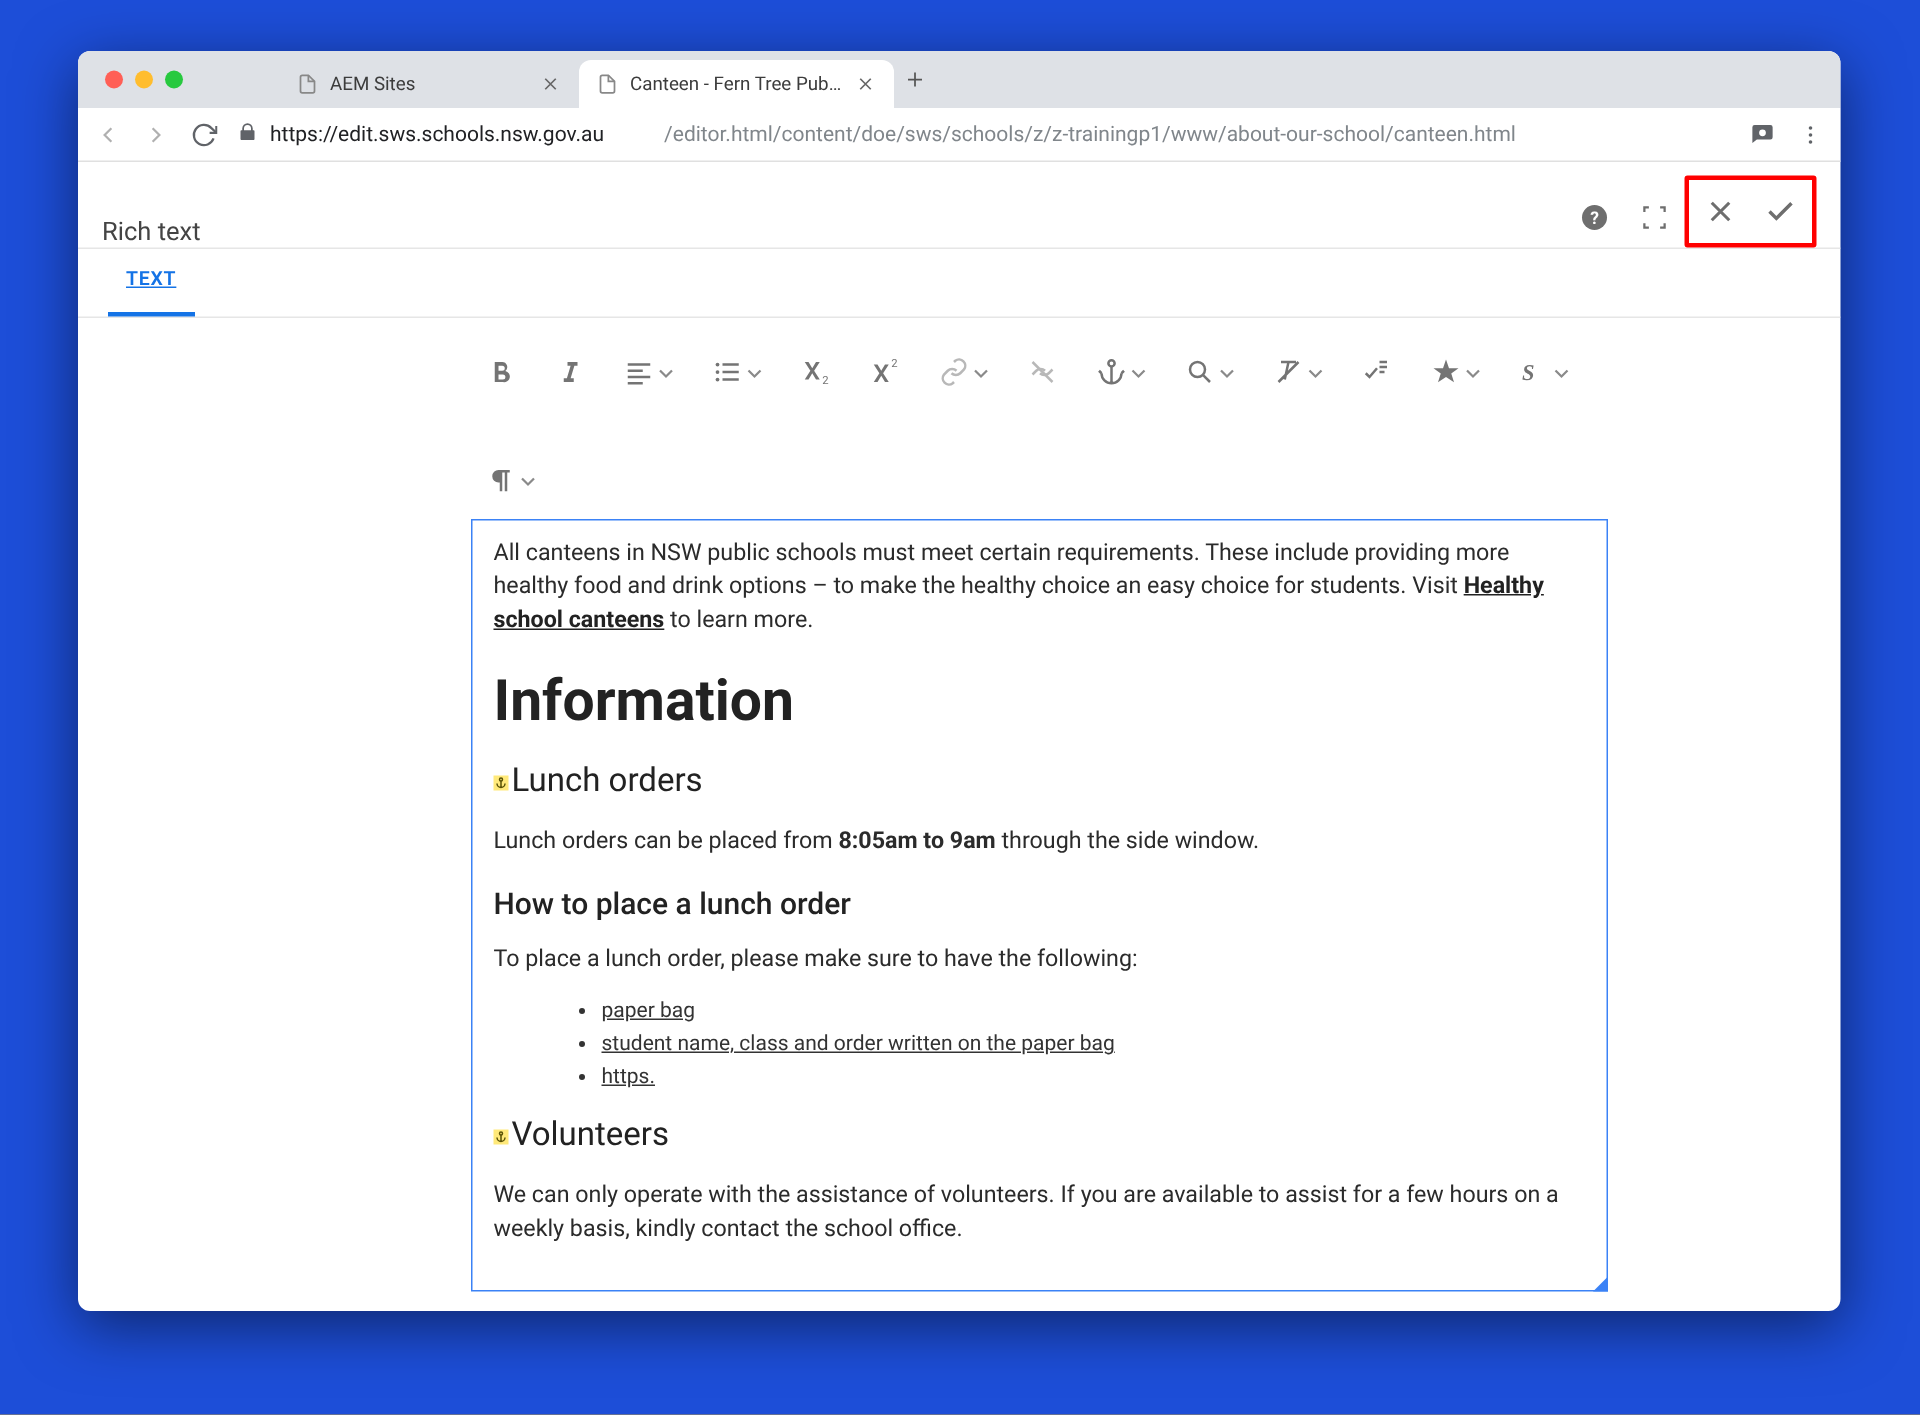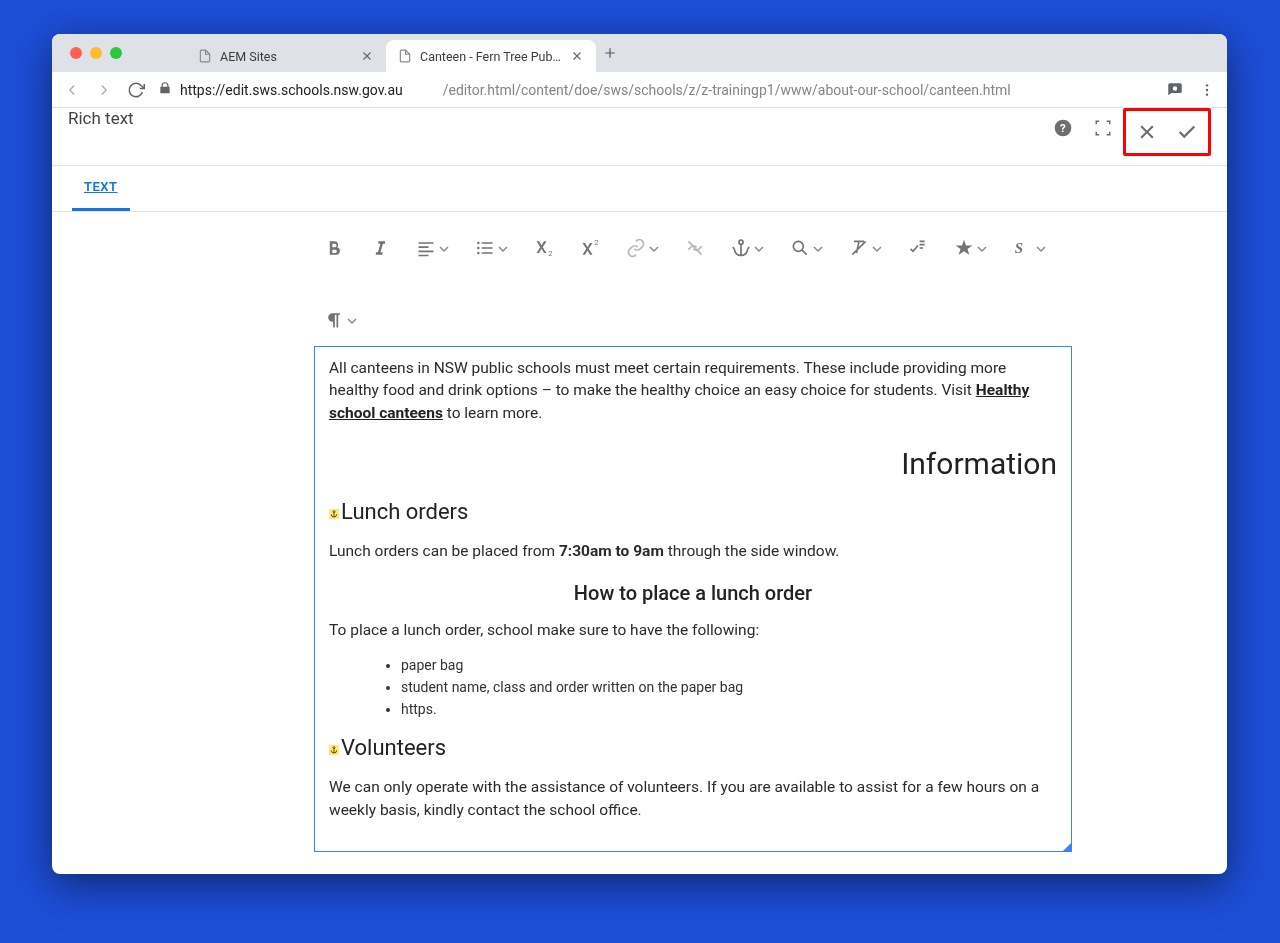--- a/index.html
+++ b/index.html
@@ -30,21 +30,21 @@
   
   .toolbar { height:36px; background:#fff; border-bottom: 1px solid #e0e0e0; display:flex; align-items:center; gap:12px; padding: 0 10px; }
   .nav-btn { width:20px; height:20px; display:flex; align-items:center; justify-content:center; color:#606368; cursor:pointer; }
   .nav-btn.disabled { color:#b0b0b0; }
   .urlbar { flex:1; display:flex; align-items:center; gap:8px; font-size:14px; color:#202124; }
   .urlbar .lock { color:#606368; }
   .url-dim { color:#80868b;padding-left:40px; }
   .ext-icon { width:20px; height:20px; display:flex; align-items:center; justify-content:center; color:#606368; }
 
   
-  .dlg-header { height:58px; display:flex; align-items:flex-start; padding: 0 16px; border-bottom: 1px solid #e6e6e6; }
+  .dlg-header { height:58px; display:flex; align-items:flex-end; padding: 0 16px; border-bottom: 1px solid #e6e6e6; }
   .dlg-title { font-size:17px; color:#444; font-weight: 400; }
   .dlg-header .spacer { flex:1; }
   .hicon { width:40px; height:40px; display:flex; align-items:center; justify-content:center; color:#6e6e6e; cursor:pointer; }
   .highlight-box { border: 3px solid #ff0000; display:flex; border-radius:2px; padding:1px; }
 
   
   .tabs-row { height:46px; border-bottom:1px solid #e6e6e6; display:flex; align-items:flex-end; padding: 0 20px; }
   .dtab { font-size:13px; font-weight:600; letter-spacing:0.5px; color:#1473e6; padding: 14px 12px; border-bottom: 3px solid #1473e6; text-decoration: underline; }
 
   
@@ -59,24 +59,24 @@
   .tbtn.dim { color:#b8b8b8; }
 
   .editor {
     width: 758px; margin-left: 262px; border:1px solid #3b82f6; padding: 10px 14px 18px; position:relative;
   }
   .editor::after{
     content:""; position:absolute; right:-1px; bottom:-1px; width:0; height:0;
     border-left:10px solid transparent; border-bottom:10px solid #3b82f6;
   }
   .editor p { font-size:15.5px; line-height:1.45; color:#2b2b2b; margin-bottom: 12px; }
-  .editor h1 { font-size:30px; font-weight:400; margin: 22px 0 18px; color:#222;text-align:right;}
+  .editor h1 { font-size:38px; font-weight:700; margin: 22px 0 18px; color:#222;}
   .editor h2 { font-size:22px; font-weight:400; margin: 18px 0 16px; color:#222;}
-  .editor h3 { font-size:20px; font-weight:500; margin: 18px 0 14px; color:#222;text-align:center;}
-  .editor ul { margin: 16px 0 14px 72px; font-size:14px; color:#333; }
+  .editor h3 { font-size:20px; font-weight:500; margin: 18px 0 14px; color:#222;}
+  .editor ul { margin: 16px 0 14px 72px; font-size:14px; color:#333;text-decoration:underline; }
   .editor ul li { margin-bottom: 6px; list-style: disc; }
   .editor a { color:#222; font-weight:700; text-decoration:underline; }
   .editor .bold { font-weight:700; }
   .anchor-mark { display:inline-block; width:10px; height:10px; background:#ffe97a; position:relative; margin-right:2px; vertical-align:baseline; }
   .anchor-mark svg { width:8px; height:8px; position:absolute; top:1px; left:1px; color:#5a5206;}
 </style>
 </head>
 <body>
 
 <div class="screen">
@@ -318,25 +318,25 @@
       <div class="editor">
         <p><span>All canteens in NSW public schools must meet certain requirements. These include providing more healthy food and drink options – to make the healthy choice an easy choice for students. Visit </span><a href="#">Healthy school canteens</a><span> to learn more.</span></p>
 
         <h1>Information</h1>
 
         <h2><span class="anchor-mark"><svg viewBox="0 0 24 24" fill="none" stroke="currentColor" stroke-width="3">
                 <circle cx="12" cy="5" r="3"></circle>
                 <path d="M12 8V21M4 13a8 8 0 0 0 16 0"></path>
               </svg></span><span>Lunch orders</span></h2>
 
-        <p><span>Lunch orders can be placed from </span><span class="bold">7:30am to 9am</span><span> through the side window.</span></p>
+        <p><span>Lunch orders can be placed from </span><span class="bold">8:05am to 9am</span><span> through the side window.</span></p>
 
         <h3>How to place a lunch order</h3>
 
-        <p>To place a lunch order, school make sure to have the following:</p>
+        <p>To place a lunch order, please make sure to have the following:</p>
 
         <ul>
           <li>paper bag</li>
           <li>student name, class and order written on the paper bag</li>
           <li>https.</li>
         </ul>
 
         <h2><span class="anchor-mark"><svg viewBox="0 0 24 24" fill="none" stroke="currentColor" stroke-width="3">
                 <circle cx="12" cy="5" r="3"></circle>
                 <path d="M12 8V21M4 13a8 8 0 0 0 16 0"></path>

